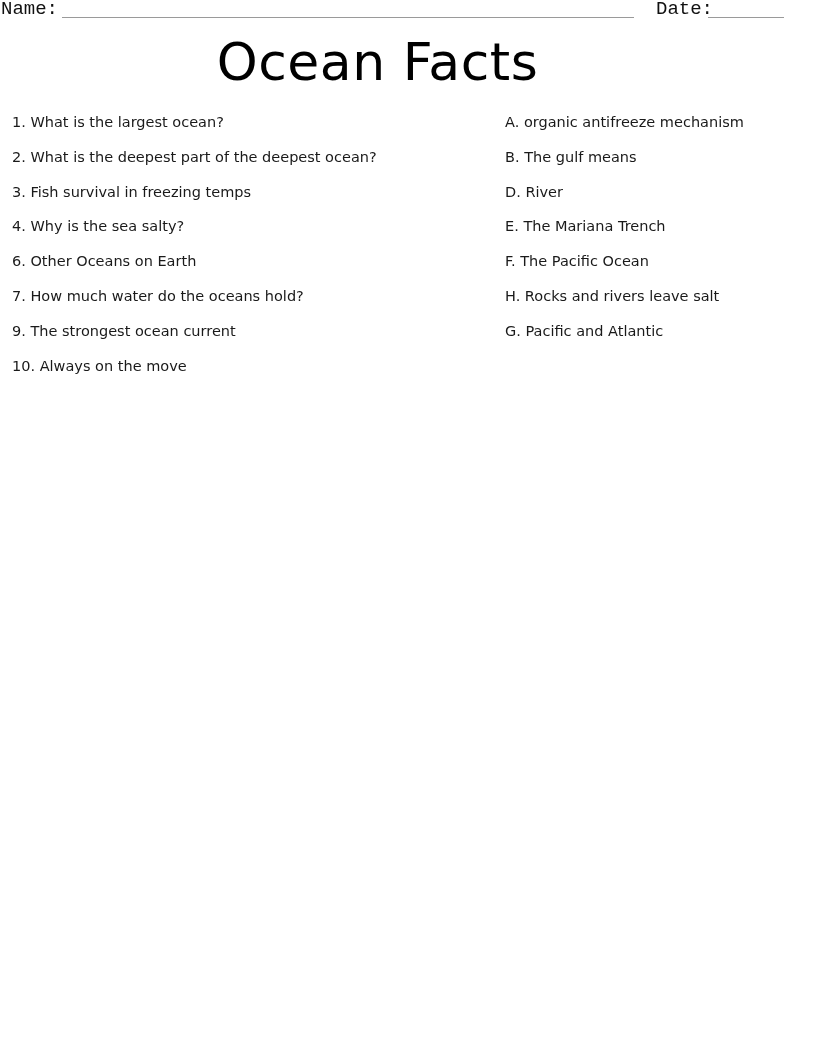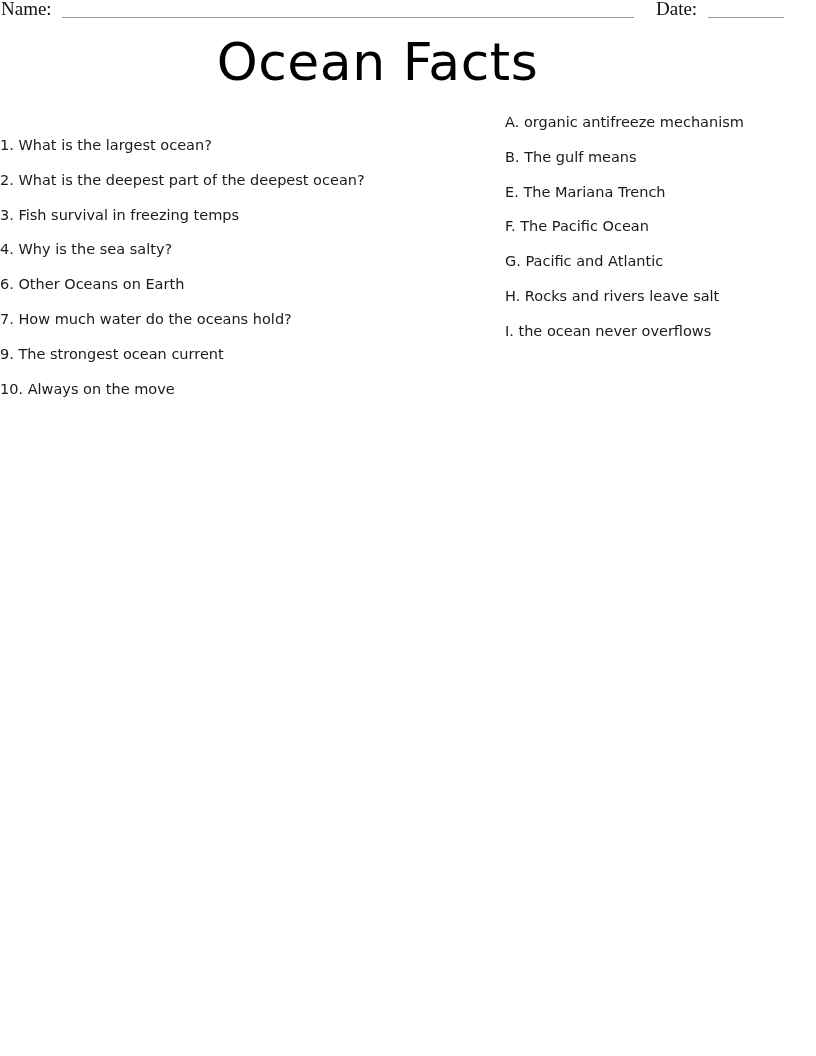--- a/index.html
+++ b/index.html
@@ -13,21 +13,21 @@
       position: relative;
       overflow: hidden;
       color: #1a1a1a;
     }
     .header-row {
       position: absolute;
       top: 0;
       left: 0;
       width: 816px;
       height: 24px;
-      font-family: Liberation Serif, serif;
+      font-family: Liberation Mono, monospace;
       font-size: 19px;
       line-height: 22px;
       color: #111;
     }
     .name-label {
       position: absolute;
       left: 1px;
       top: -2px;
     }
     .name-line {
@@ -61,21 +61,21 @@
       color: #000;
       letter-spacing: 0.5px;
     }
     .col {
       position: absolute;
       top: 112px;
       font-family: "DejaVu Sans", sans-serif;
       font-size: 14.5px;
       color: #1a1a1a;
     }
-    .col-left { left: 0px; width: 480px; margin-top: 23px; }
+    .col-left { left: 12px; width: 480px; }
     .col-right { left: 505px; width: 311px; }
     .item {
       height: 34.8px;
       line-height: 20px;
       white-space: nowrap;
     }
   </style>
 </head>
 <body>
 
@@ -95,18 +95,18 @@
   <div class="item">4. Why is the sea salty?</div>
   <div class="item">6. Other Oceans on Earth</div>
   <div class="item">7. How much water do the oceans hold?</div>
   <div class="item">9. The strongest ocean current</div>
   <div class="item">10. Always on the move</div>
 </div>
 
 <div class="col col-right">
   <div class="item">A. organic antifreeze mechanism</div>
   <div class="item">B. The gulf means</div>
+  <div class="item">D. River</div>
   <div class="item">E. The Mariana Trench</div>
   <div class="item">F. The Pacific Ocean</div>
+  <div class="item">H. Rocks and rivers leave salt</div>
   <div class="item">G. Pacific and Atlantic</div>
-  <div class="item">H. Rocks and rivers leave salt</div>
-  <div class="item">I. the ocean never overflows</div>
 </div>
 
 </body></html>

